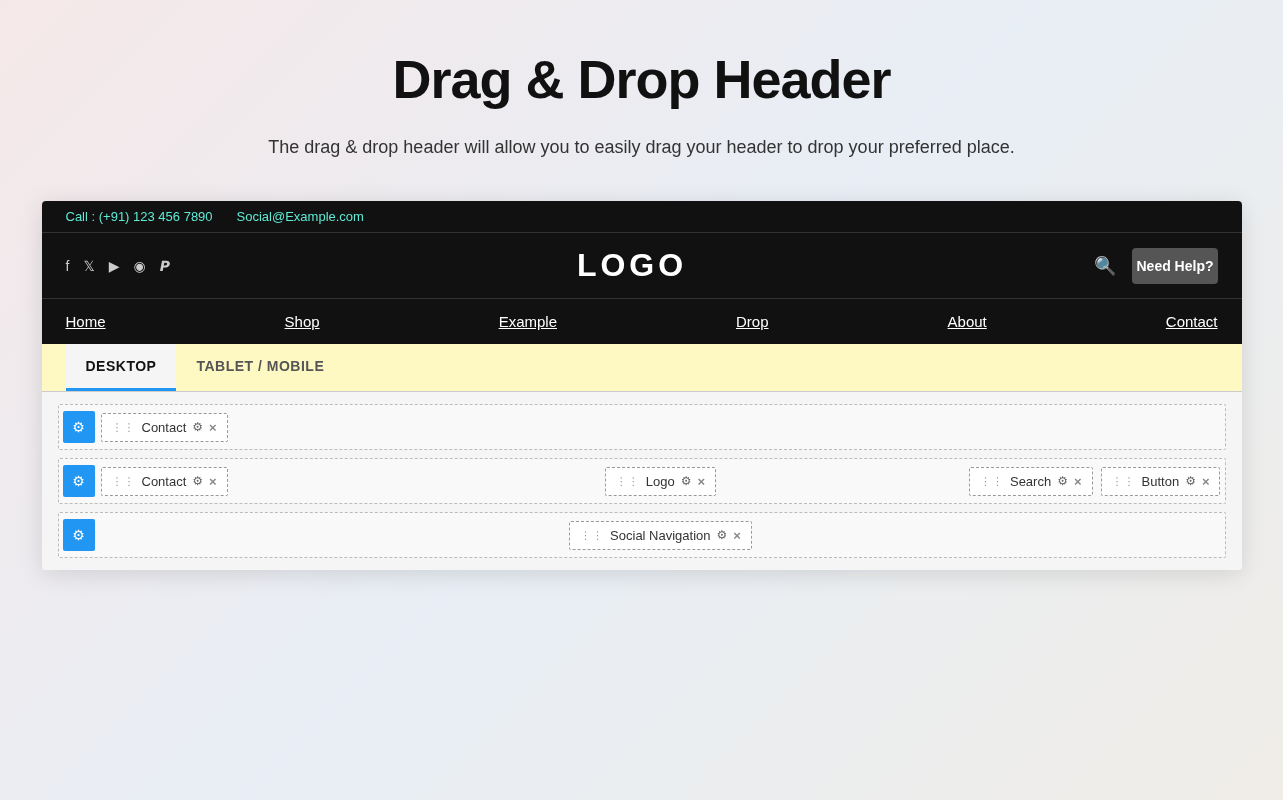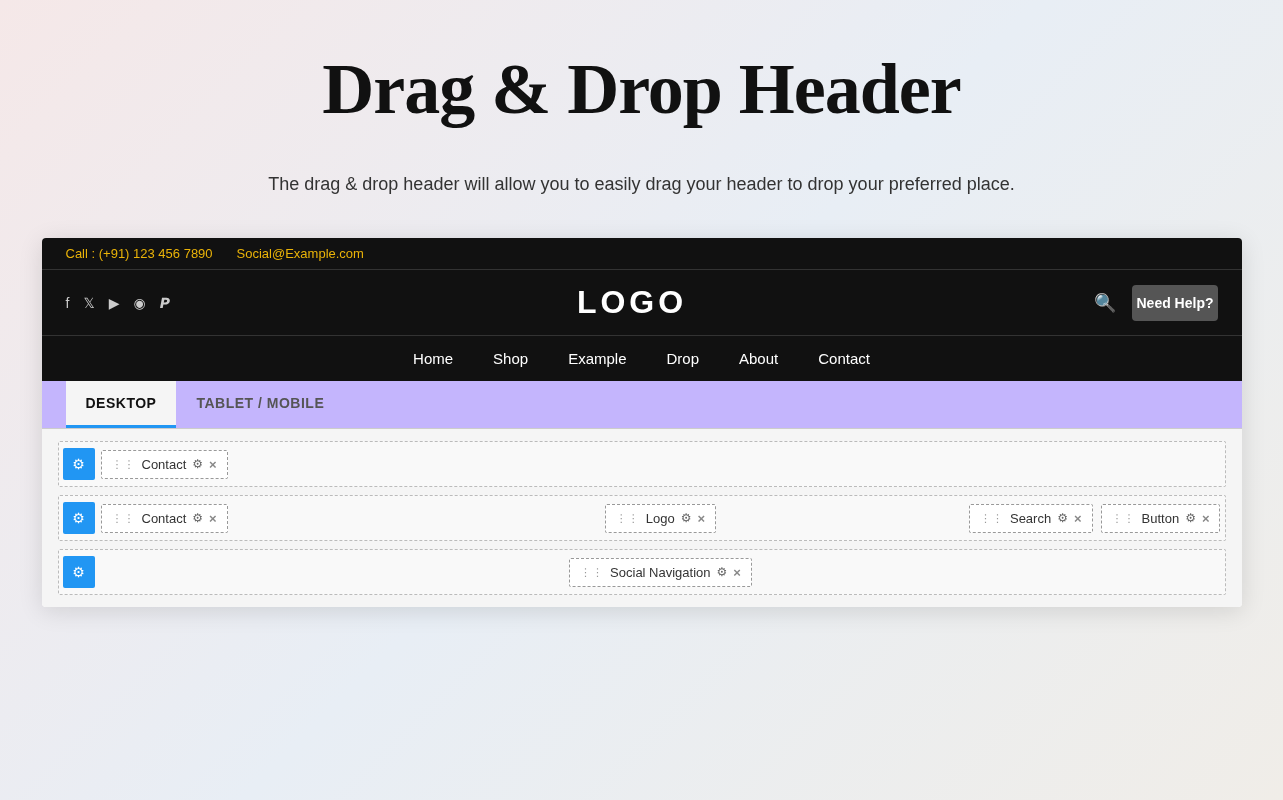--- a/index.html
+++ b/index.html
@@ -13,26 +13,26 @@
       align-items: center;
     }
 
     .hero-section {
       text-align: center;
       padding: 48px 20px 32px;
       max-width: 900px;
     }
 
     .hero-title {
-      font-size: 72px;
+      font-size: 54px;
       font-weight: 800;
       color: #111;
       letter-spacing: -1px;
-      margin-bottom: 40px;
-      font-family: Liberation Serif, serif;
+      margin-bottom: 24px;
+      font-family: Liberation Sans, sans-serif;
     }
 
     .hero-subtitle {
       font-size: 18px;
       color: #333;
       line-height: 1.5;
       font-weight: 400;
     }
 
     .preview-container {
@@ -49,21 +49,21 @@
       background: #111;
       color: #fff;
     }
 
     .top-bar {
       display: flex;
       align-items: flex-end;
       gap: 24px;
       padding: 8px 24px;
       font-size: 13px;
-      color: #eab308;
+      color: #5eead4;
       border-bottom: 1px solid #333;
     }
 
     .middle-bar {
       display: flex;
       align-items: center;
       justify-content: space-between;
       padding: 14px 24px;
     }
 
@@ -107,36 +107,37 @@
       padding: 10px 4px;
       font-size: 14px;
       font-weight: 600;
       border-radius: 4px;
       cursor: pointer;
     }
 
     .nav-bar {
       display: flex;
       align-items: center;
-      justify-content: center;
+      justify-content: space-between;
       gap: 40px;
       padding: 14px 24px;
       border-top: 1px solid #333;
+      text-decoration: underline;
     }
 
     .nav-item {
       color: #fff;
       font-size: 15px;
       cursor: pointer;
       font-weight: 400;
     }
 
     
     .tabs-section {
-      background: #c4b5fd;
+      background: #fef9c3;
       padding: 0 24px;
       display: flex;
       border-bottom: 1px solid #ccc;
     }
 
     .tab {
       padding: 14px 20px;
       font-size: 14px;
       font-weight: 600;
       color: #555;

